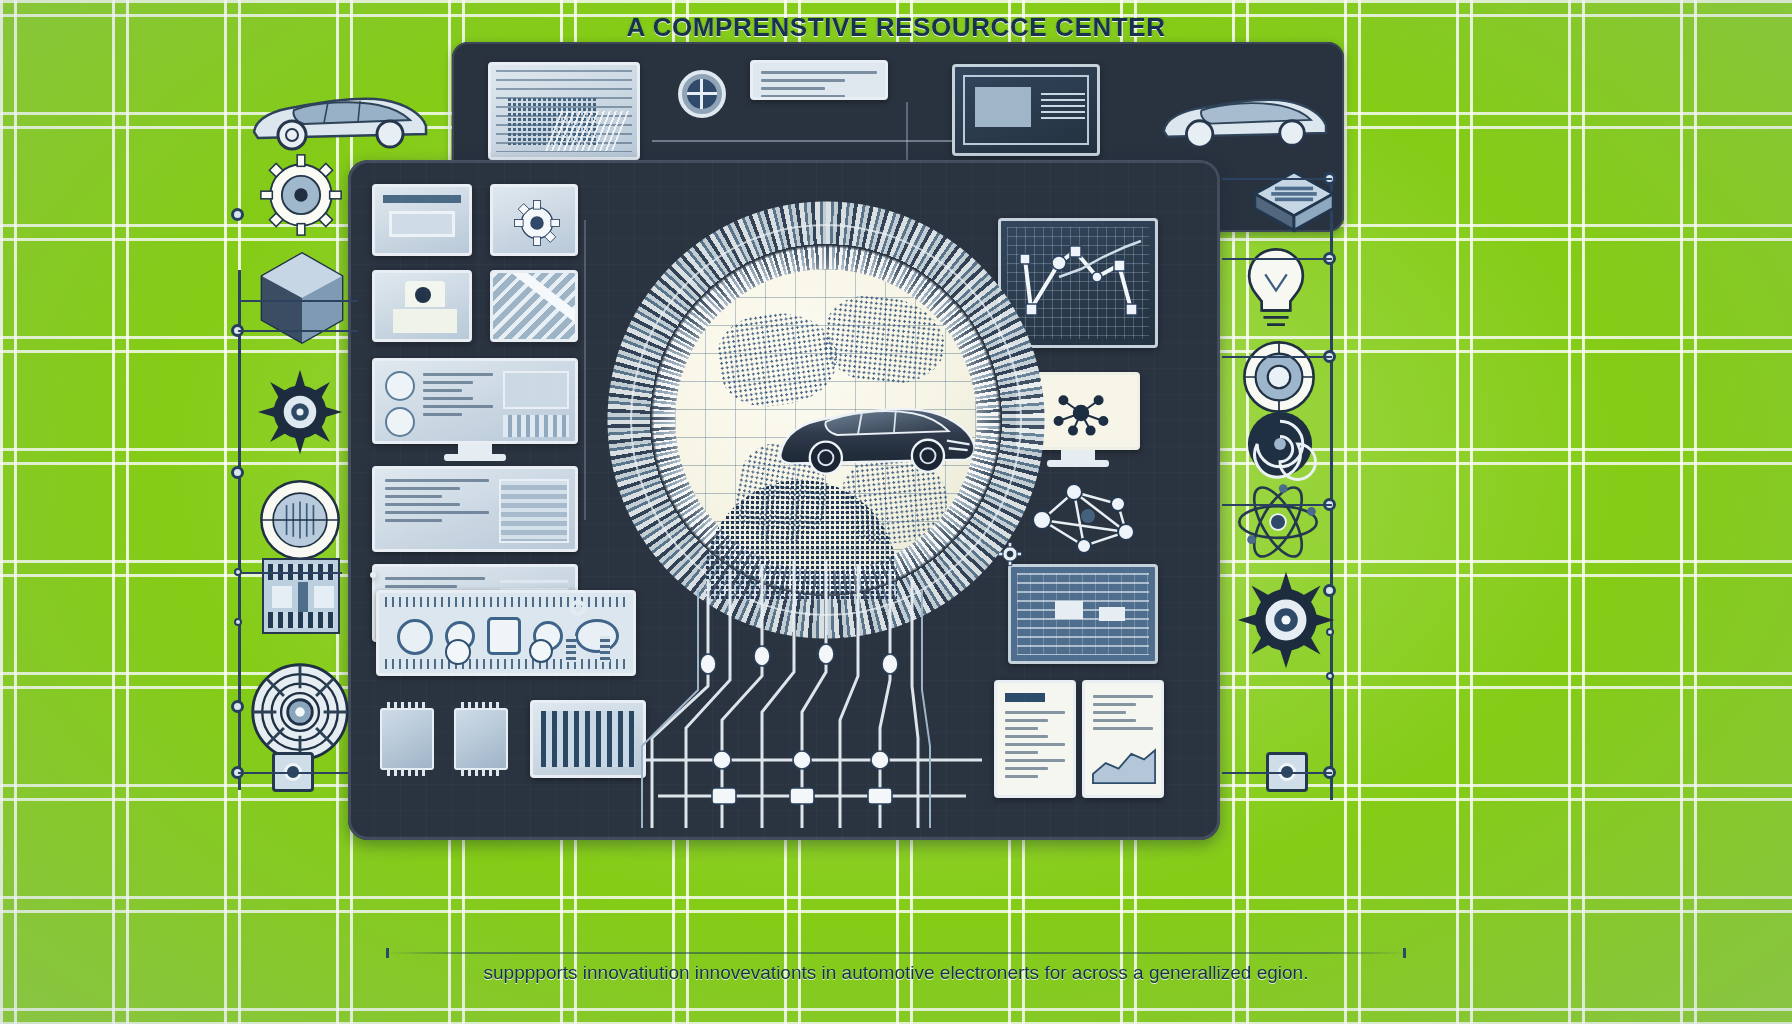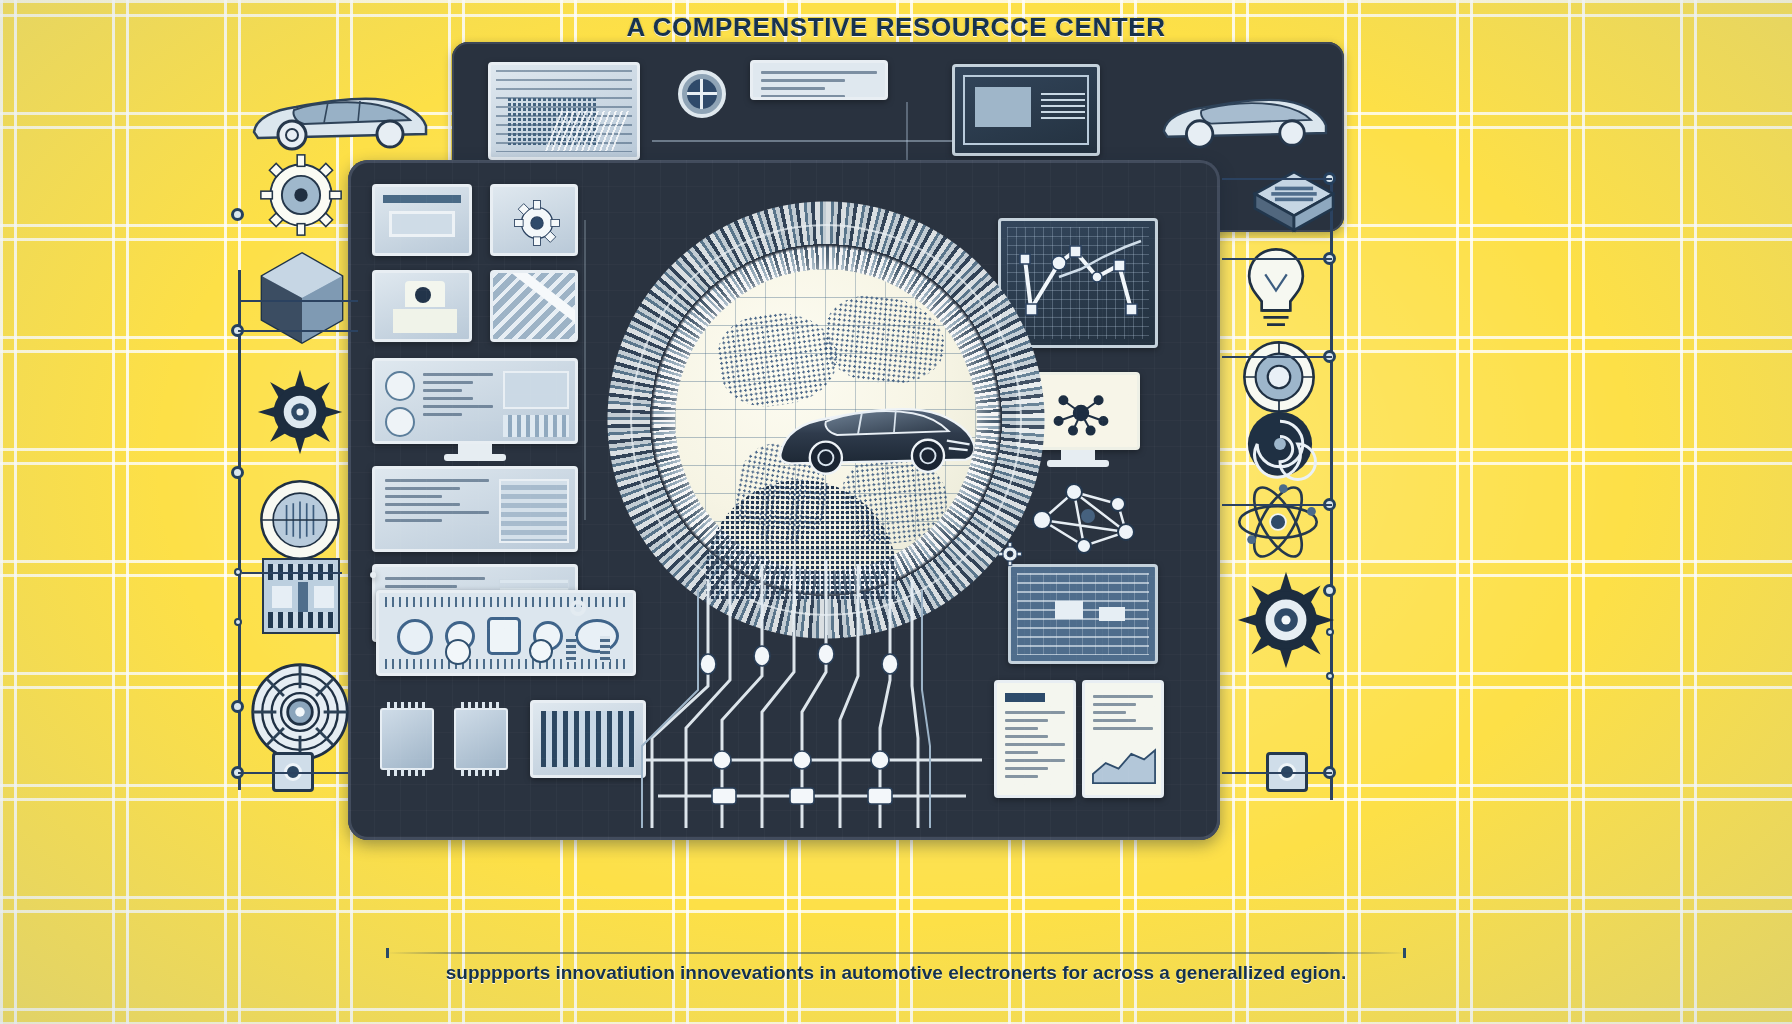--- a/index.html
+++ b/index.html
@@ -4,21 +4,21 @@
 <title>A Comprenstive Resourcce Center</title>
 <style>
   * { margin:0; padding:0; box-sizing:border-box; }
   html,body{
     width:1792px; height:1024px; overflow:hidden;
     font-family:"Liberation Sans", sans-serif;
     background:#c9d9df;
   }
   #stage{
     position:relative; width:1792px; height:1024px;
-    background:#fde047;
+    background:#84cc16;
     overflow:hidden;
   }
   
   .bg-grid{
     position:absolute; inset:0;
     background-image:
       repeating-linear-gradient(to right,
         rgba(255,255,255,.85) 0px, rgba(255,255,255,.85) 3px,
         transparent 3px, transparent 14px,
         rgba(255,255,255,.85) 14px, rgba(255,255,255,.85) 17px,
@@ -44,21 +44,21 @@
     color:#17324d;
     text-shadow:0 1px 0 rgba(255,255,255,.85), 0 0 2px rgba(20,45,70,.35);
     white-space:nowrap;
     font-family:"Liberation Sans", sans-serif;
   }
 
   
   .caption{
     position:absolute; top:962px; left:0; width:1792px;
     text-align:center;
-    font-size:19px; font-weight:700; color:#14314b;
+    font-size:19px; font-weight:400; color:#14314b;
     text-shadow:0 1px 0 rgba(255,255,255,.8);
     white-space:nowrap;
   }
   .caption-rule{
     position:absolute; top:952px; left:386px; width:1020px; height:2px;
     background:linear-gradient(to right, rgba(30,60,90,0), rgba(30,60,90,.5) 8%, rgba(30,60,90,.5) 92%, rgba(30,60,90,0));
   }
   .caption-rule:before,.caption-rule:after{
     content:""; position:absolute; top:-4px; width:3px; height:10px; background:#2a4a68;
   }

